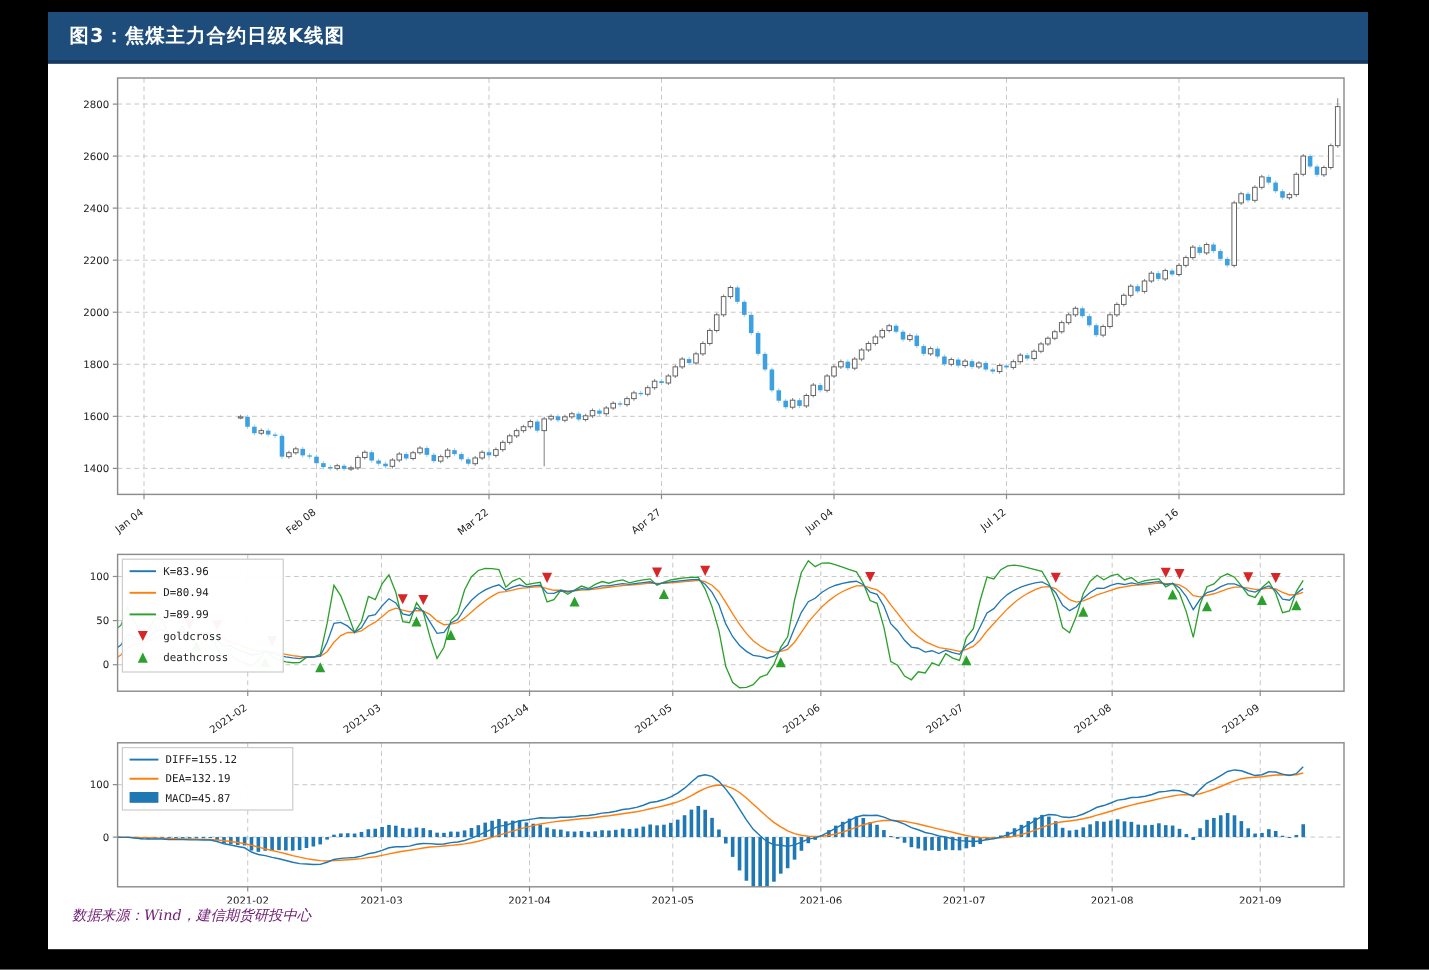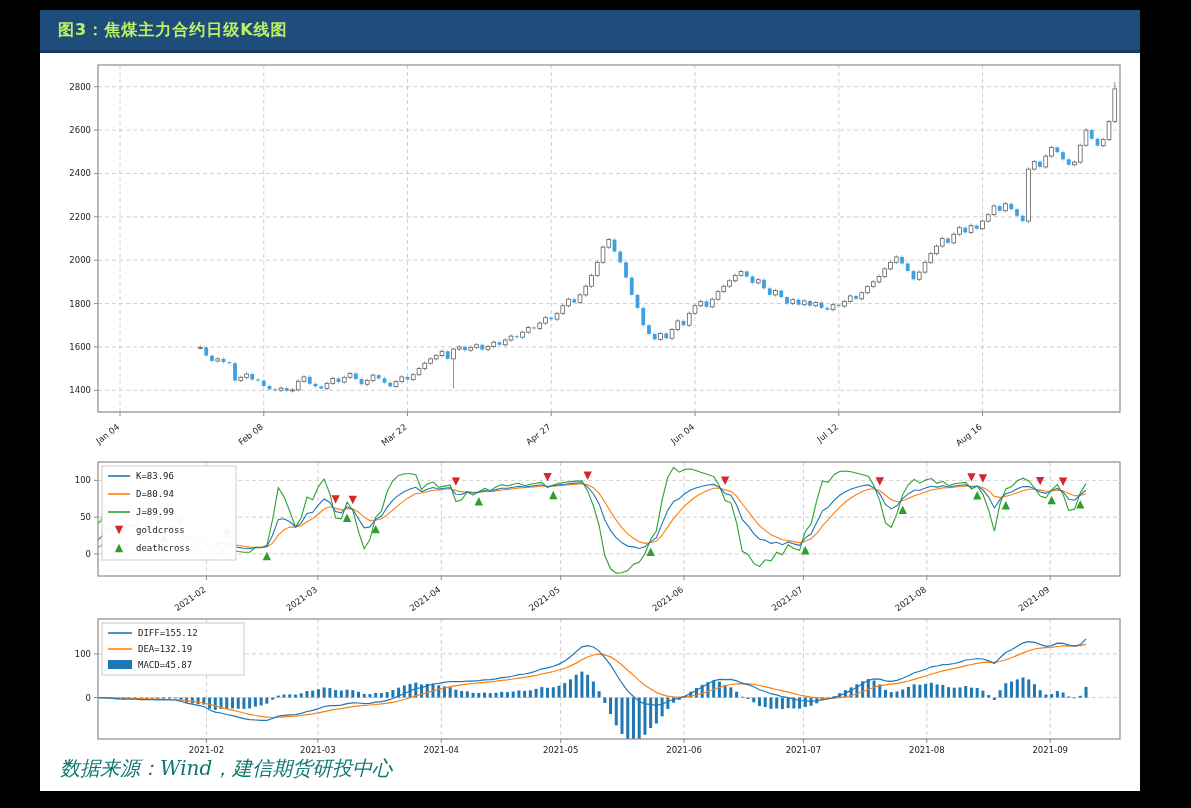--- a/index.html
+++ b/index.html
@@ -1,25 +1,25 @@
 <!DOCTYPE html>
 <html><head>
 <meta charset="utf-8">
 <style>
   html,body{margin:0;padding:0;}
   body{width:1191px;height:808px;position:relative;background:#000;overflow:hidden;
        font-family:"DejaVu Sans", sans-serif;}
   .card{position:absolute;left:40px;top:10px;width:1100px;height:781px;background:#fff;}
   .titlebar{position:absolute;left:0;top:0;width:1100px;height:43px;background:#1e4d7b;
             border-bottom:3px solid #163a5f;box-sizing:border-box;}
-  .titlebar span{display:inline-block;padding:10px 0 0 18px;color:#bef264;font-weight:bold;
+  .titlebar span{display:inline-block;padding:10px 0 0 18px;color:#ffffff;font-weight:bold;
             font-size:16px;letter-spacing:1px;font-family:"DejaVu Sans", sans-serif;}
   svg.fig{position:absolute;left:0;top:43px;}
   .source{position:absolute;left:20px;top:745px;font-family:"DejaVu Serif", serif;
-          font-style:italic;font-size:20px;color:#0f766e;}
+          font-style:italic;font-size:12px;color:#701a75;}
 </style>
 </head>
 <body>
 
 <div class="card">
   <div class="titlebar">
     <span>图3：焦煤主力合约日级K线图</span>
   </div>
   <svg class="fig" id="fig" width="1100" height="700" viewBox="0 0 1100 700">
       <defs>

